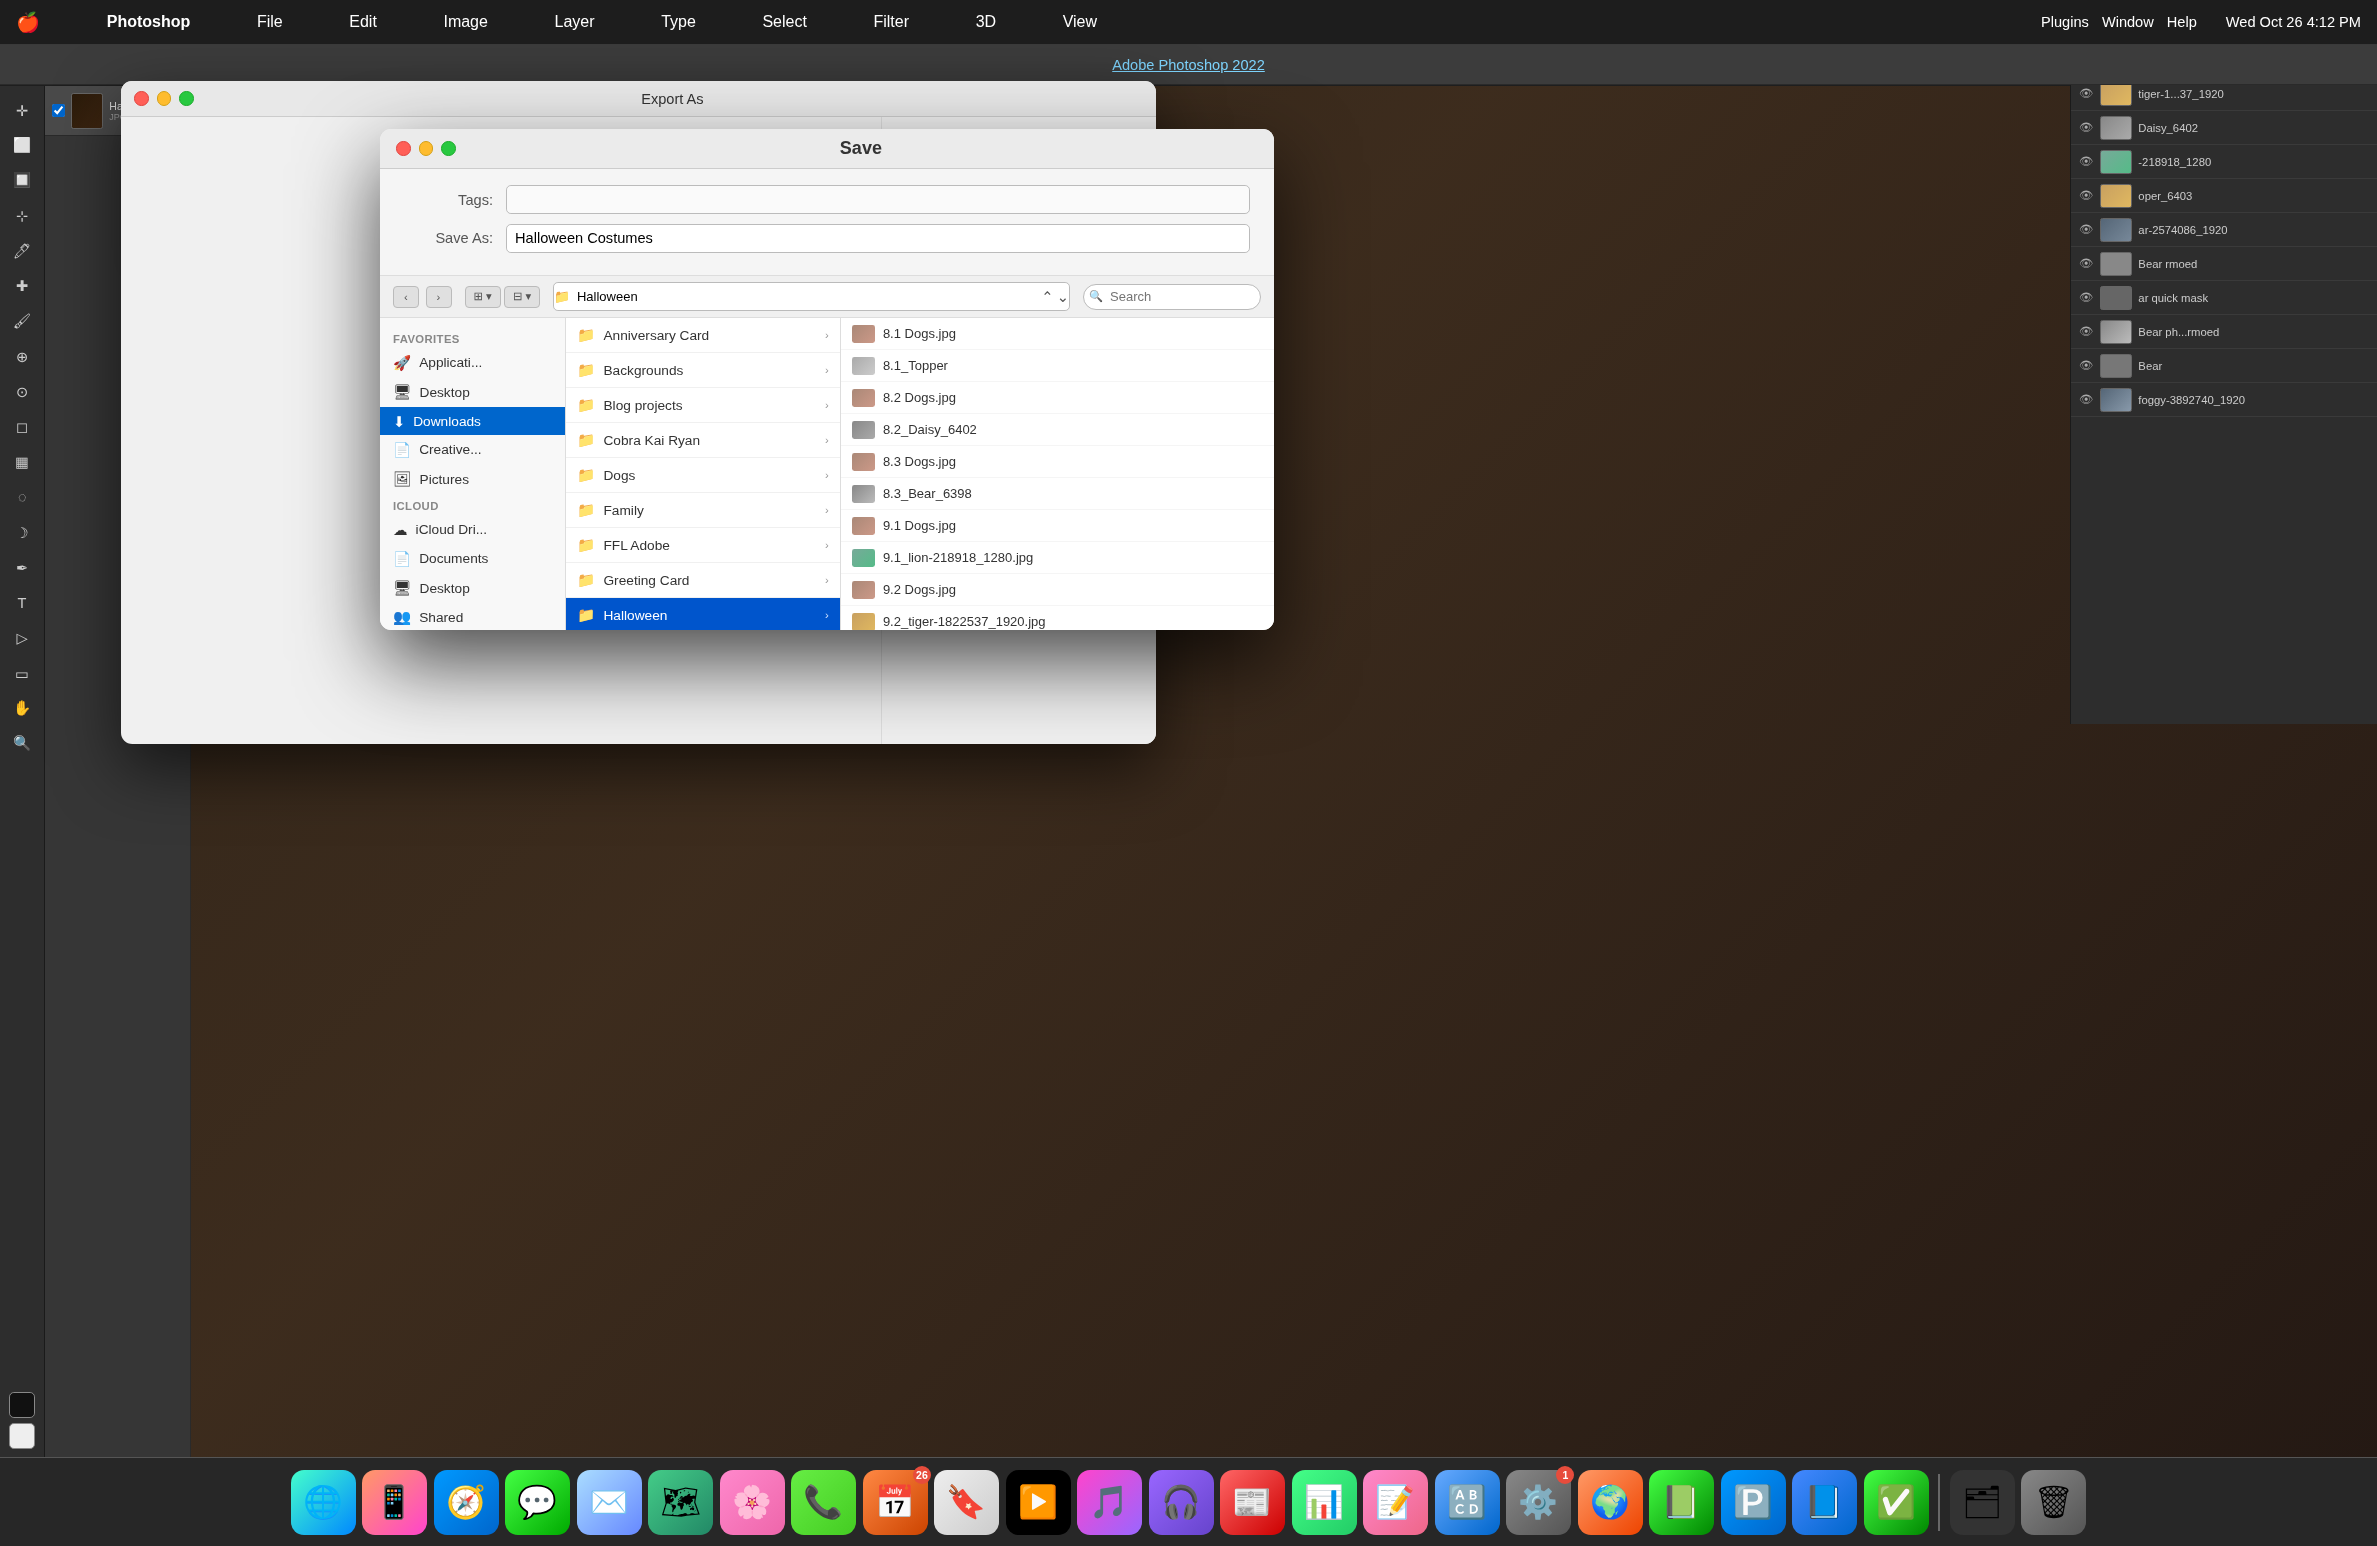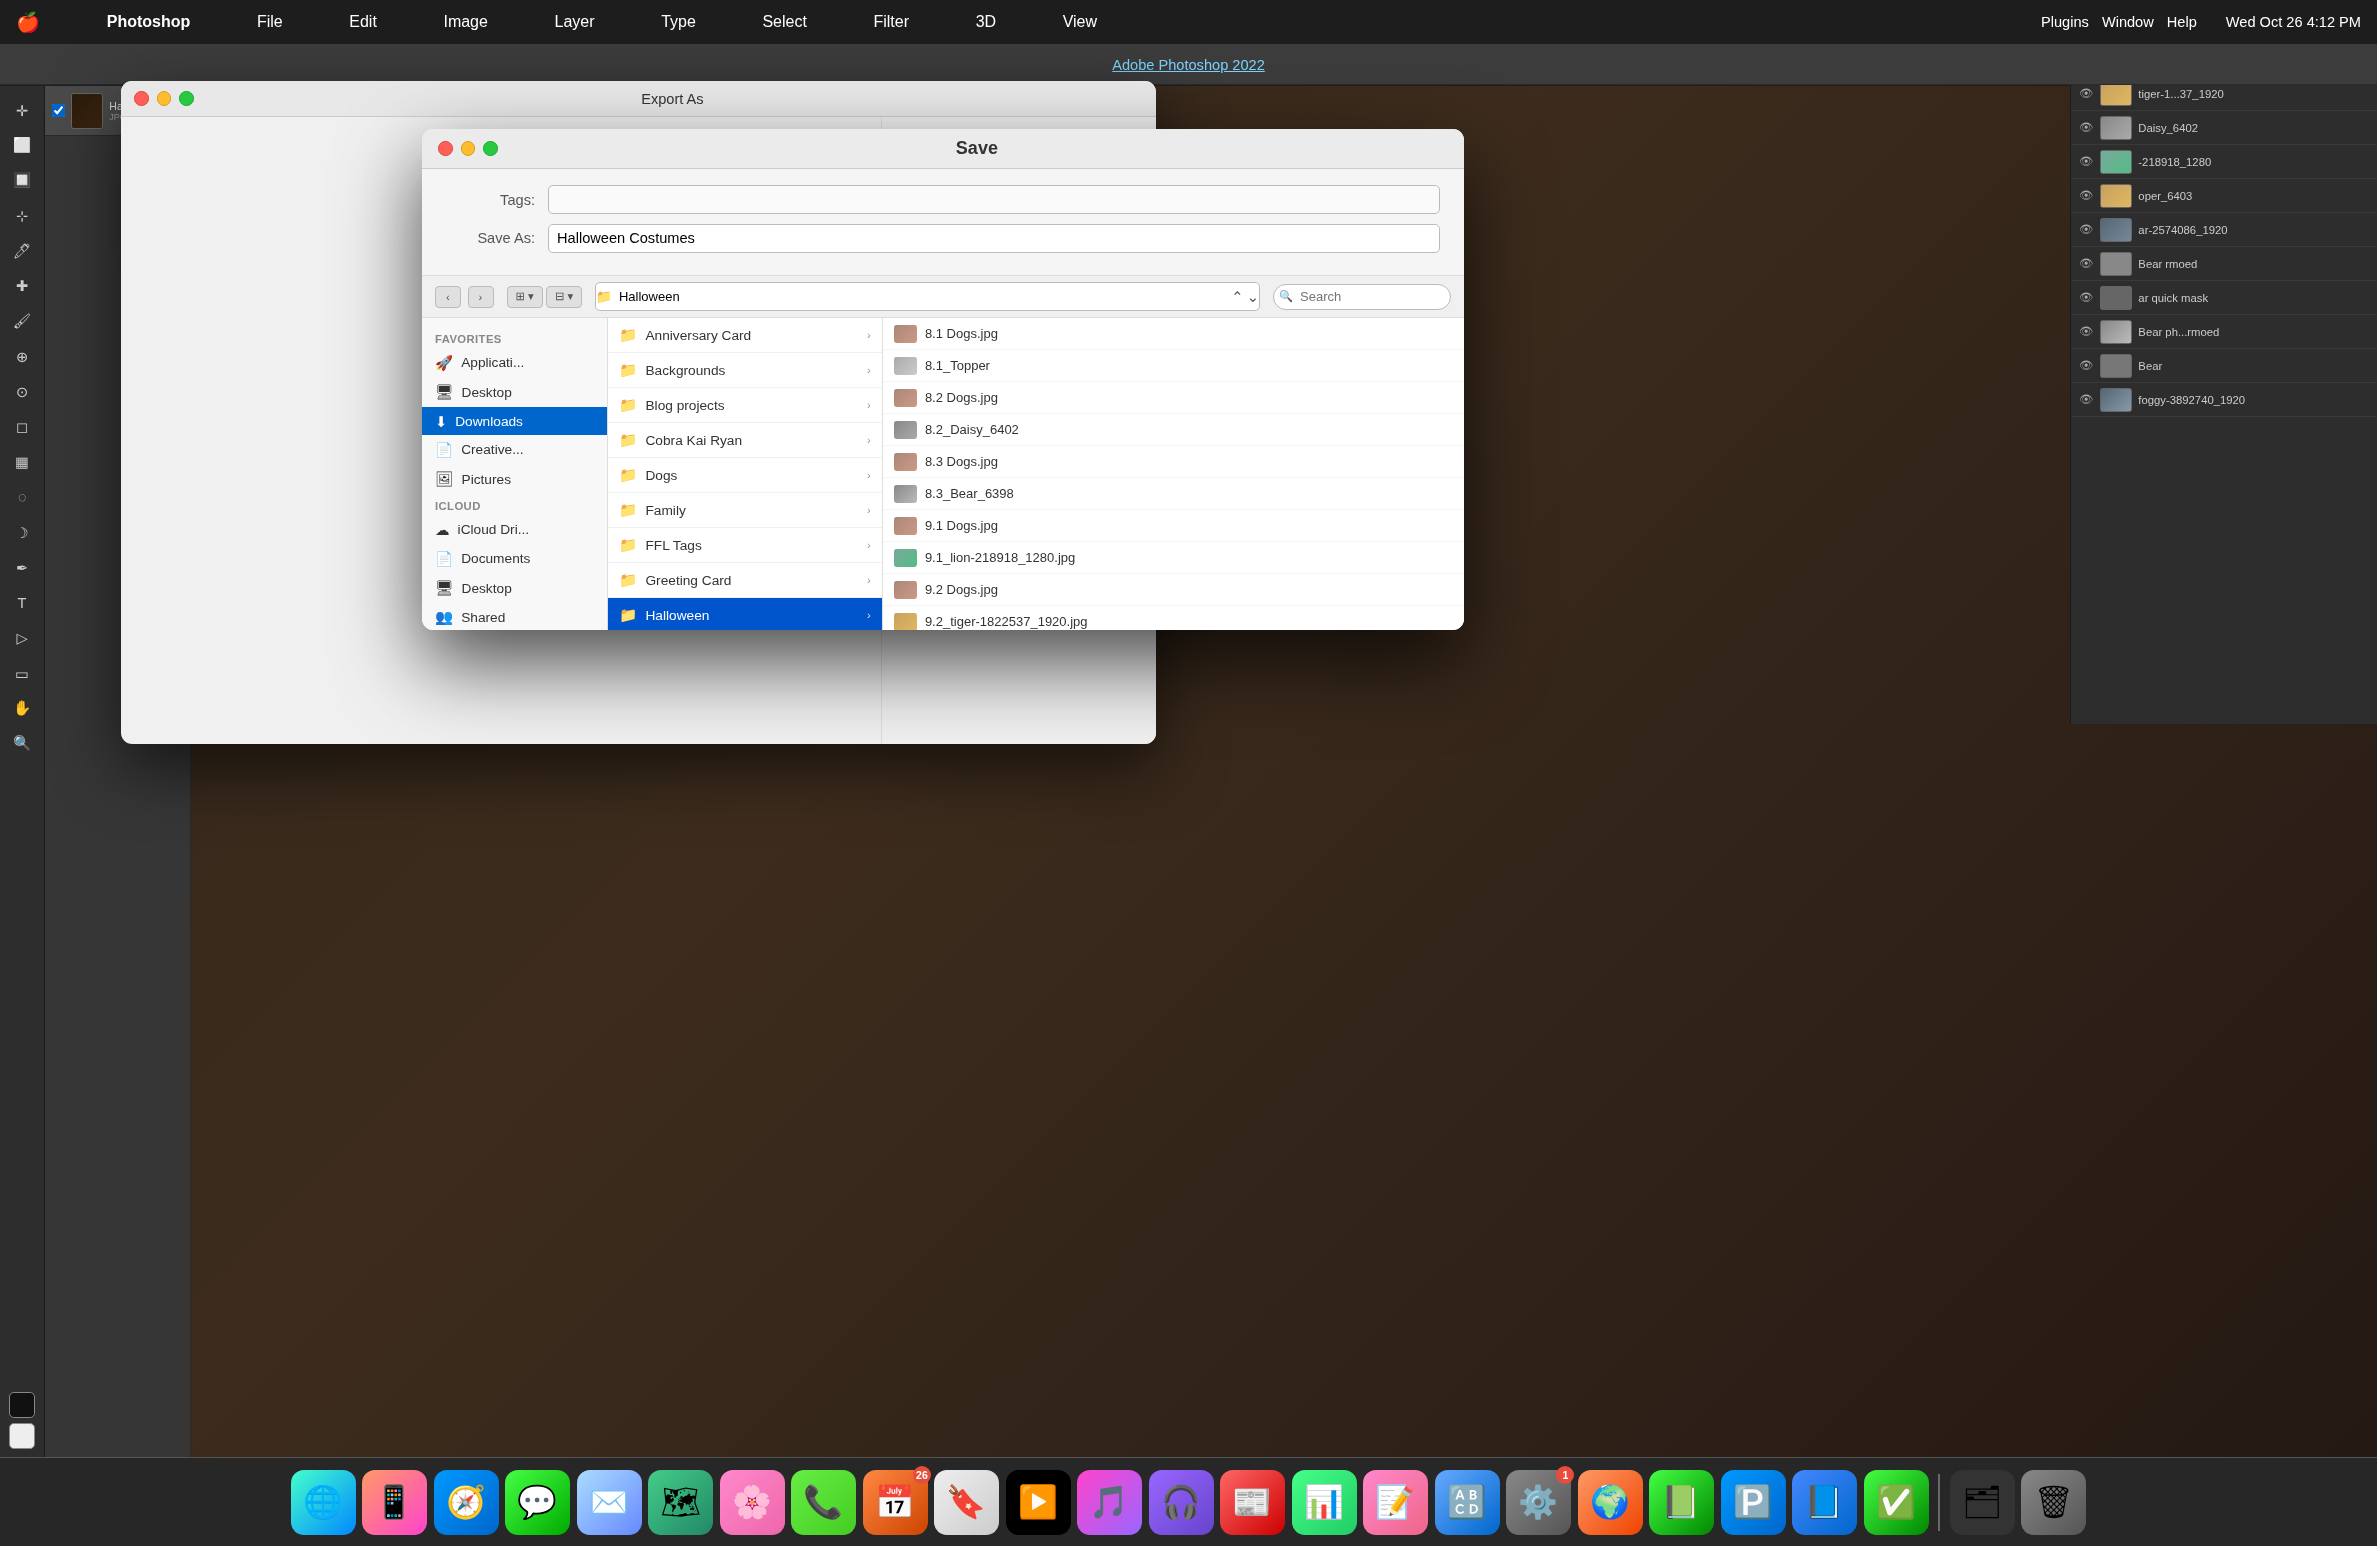--- a/index.html
+++ b/index.html
@@ -164,28 +164,27 @@
       font-size: 14.6px;
       font-weight: 500;
       color: #333;
     }
 
     
     .save-dialog {
       position: absolute;
       top: 129px;
       left: 380px;
-      width: 1042px;
+      width: 894px;
       height: 501px;
       background: #f5f5f5;
       border-radius: 11.3px;
       box-shadow: 0 32px 81px rgba(0,0,0,0.7);
       z-index: 200;
       overflow: hidden;
-      margin-left: 42px;
     }
     .save-titlebar {
       height: 40px;
       background: #ebebeb;
       display: flex;
       align-items: center;
       padding: 0 16px;
       gap: 8px;
       border-bottom: 0.8px solid #ccc;
     }
@@ -873,21 +872,21 @@
         <span>Dogs</span>
         <span class="chevron">›</span>
       </div>
       <div class="folder-item">
         <span class="fi-icon">📁</span>
         <span>Family</span>
         <span class="chevron">›</span>
       </div>
       <div class="folder-item">
         <span class="fi-icon">📁</span>
-        <span>FFL Tags</span>
+        <span>FFL Adobe</span>
         <span class="chevron">›</span>
       </div>
       <div class="folder-item">
         <span class="fi-icon">📁</span>
         <span>Greeting Card</span>
         <span class="chevron">›</span>
       </div>
       <div class="folder-item selected">
         <span class="fi-icon">📁</span>
         <span>Halloween</span>

